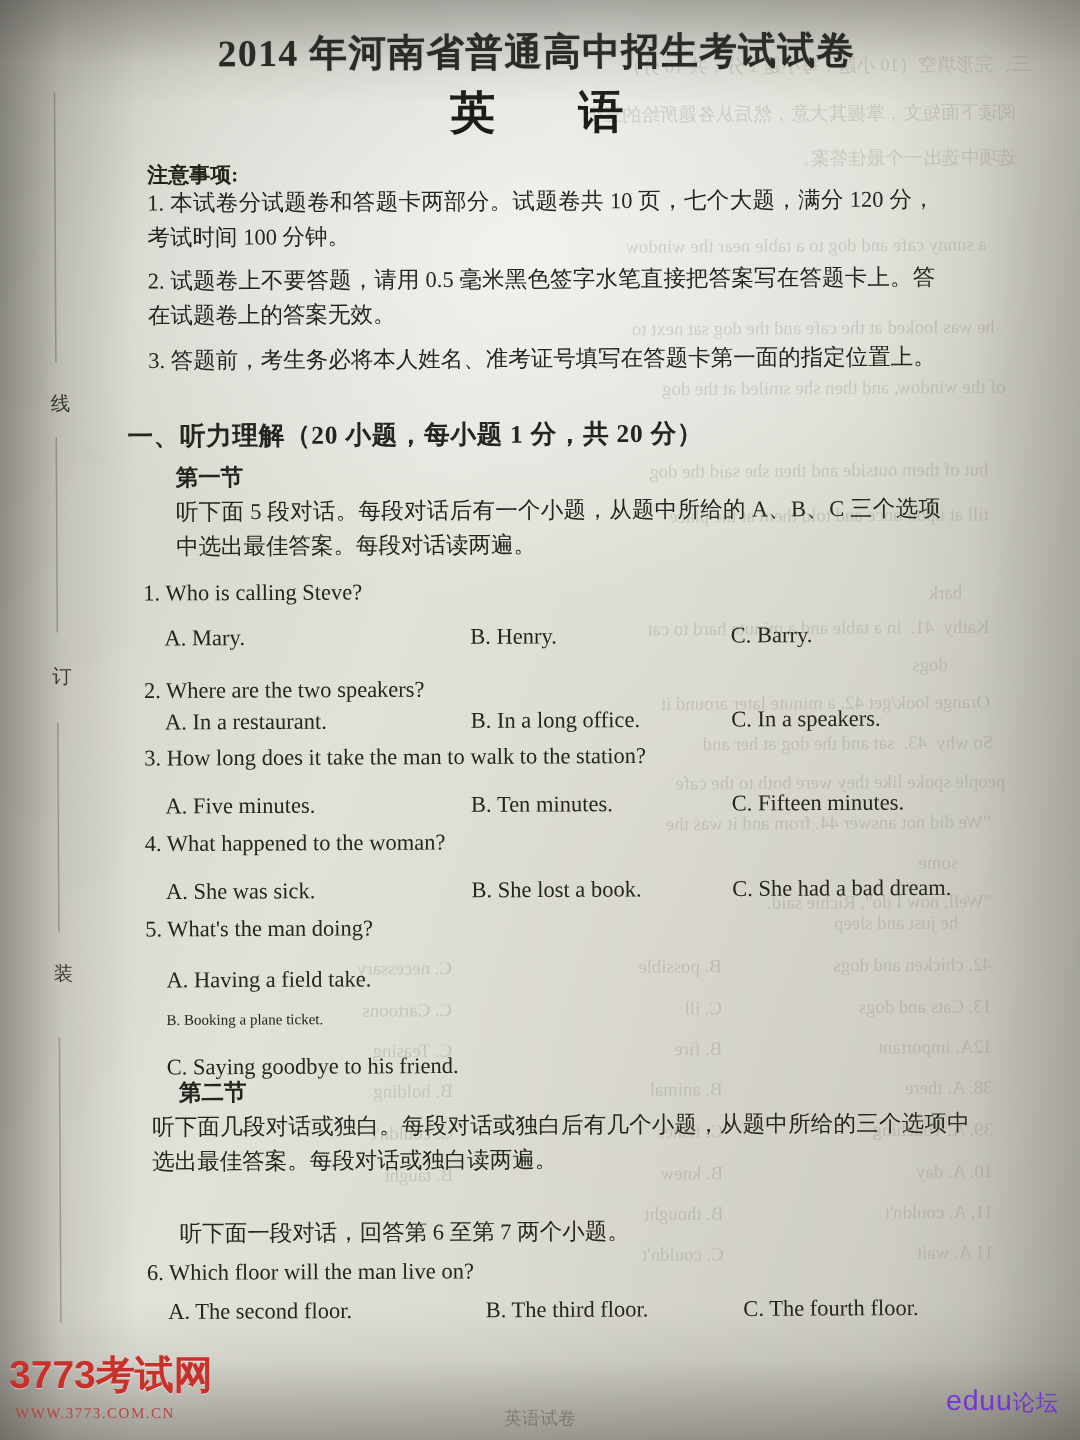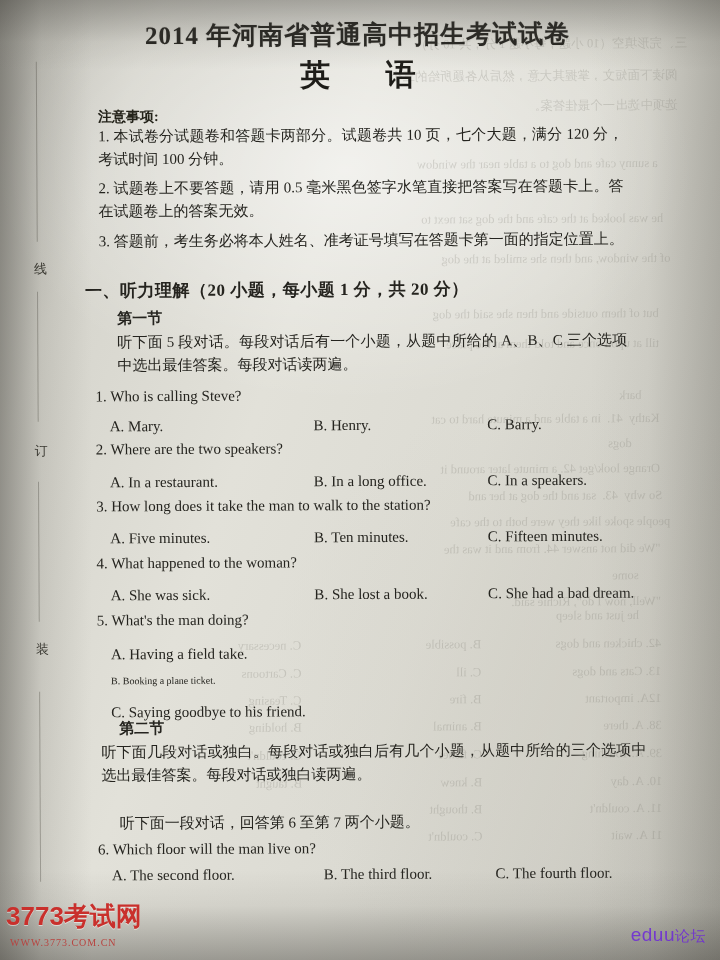--- a/index.html
+++ b/index.html
@@ -158,21 +158,21 @@
     position: absolute;
     left: 110px;
     width: 540px;
     font-size: 15px;
   }
   .opts span { display: inline-block; }
   .oa { width: 200px; }
   .ob { width: 170px; }
 
   .q1 { top: 387px; }   .o1 { top: 417px; }
-  .q2 { top: 440px; }   .o2 { top: 473px; }
+  .q2 { top: 452px; }   .o2 { top: 473px; }
   .q3 { top: 497px; }   .o3 { top: 529px; }
   .q4 { top: 554px; }   .o4 { top: 586px; }
   .q5 { top: 611px; }
   .o5a { top: 645px; left: 110px; font-size: 15px; position: absolute; }
   .o5b { top: 674px; left: 110px; font-size: 10px; position: absolute; }
   .o5c { top: 703px; left: 110px; font-size: 15px; position: absolute; }
   .q6 { top: 840px; }
   .o6 { top: 866px; }
   .o6 .oa { width: 208px; }
   .o6 .ob { width: 168px; }
@@ -385,13 +385,14 @@
   <div class="shadow-right"></div>
   <div class="shadow-bottom"></div>
 
   <div class="wm-left">
     <span class="site">3773考试网</span>
   </div>
   <div class="wm-left-sub">WWW.3773.COM.CN</div>
   <div class="wm-right">
     <span>eduu</span><span class="cn">论坛</span>
   </div>
+  <div class="bottom-cn">英语试卷</div>
 </div>
 
 </body></html>

